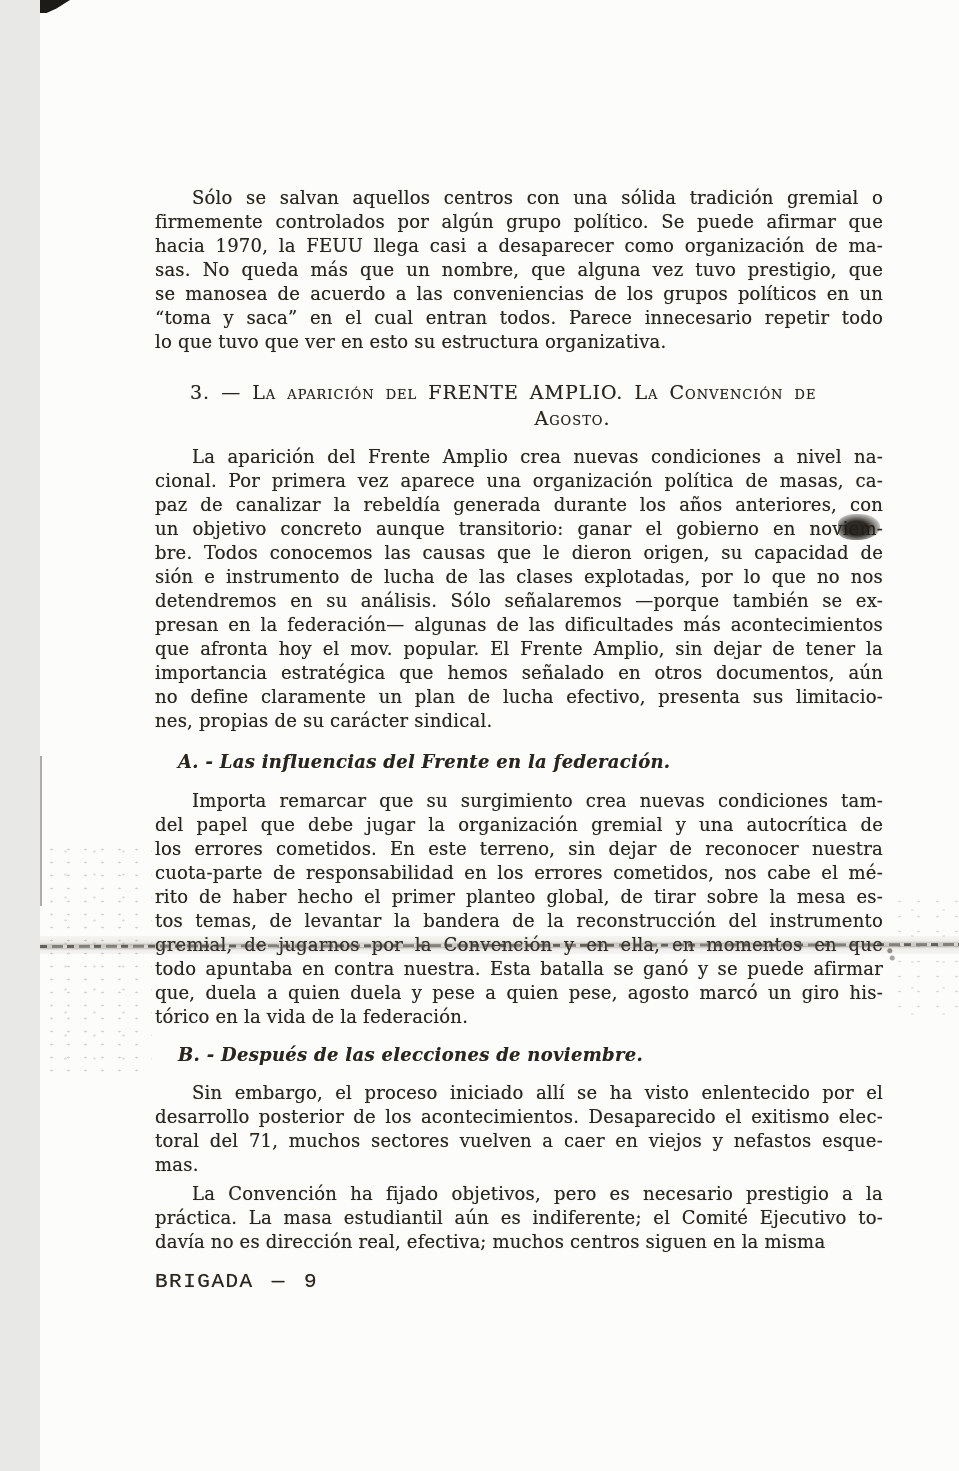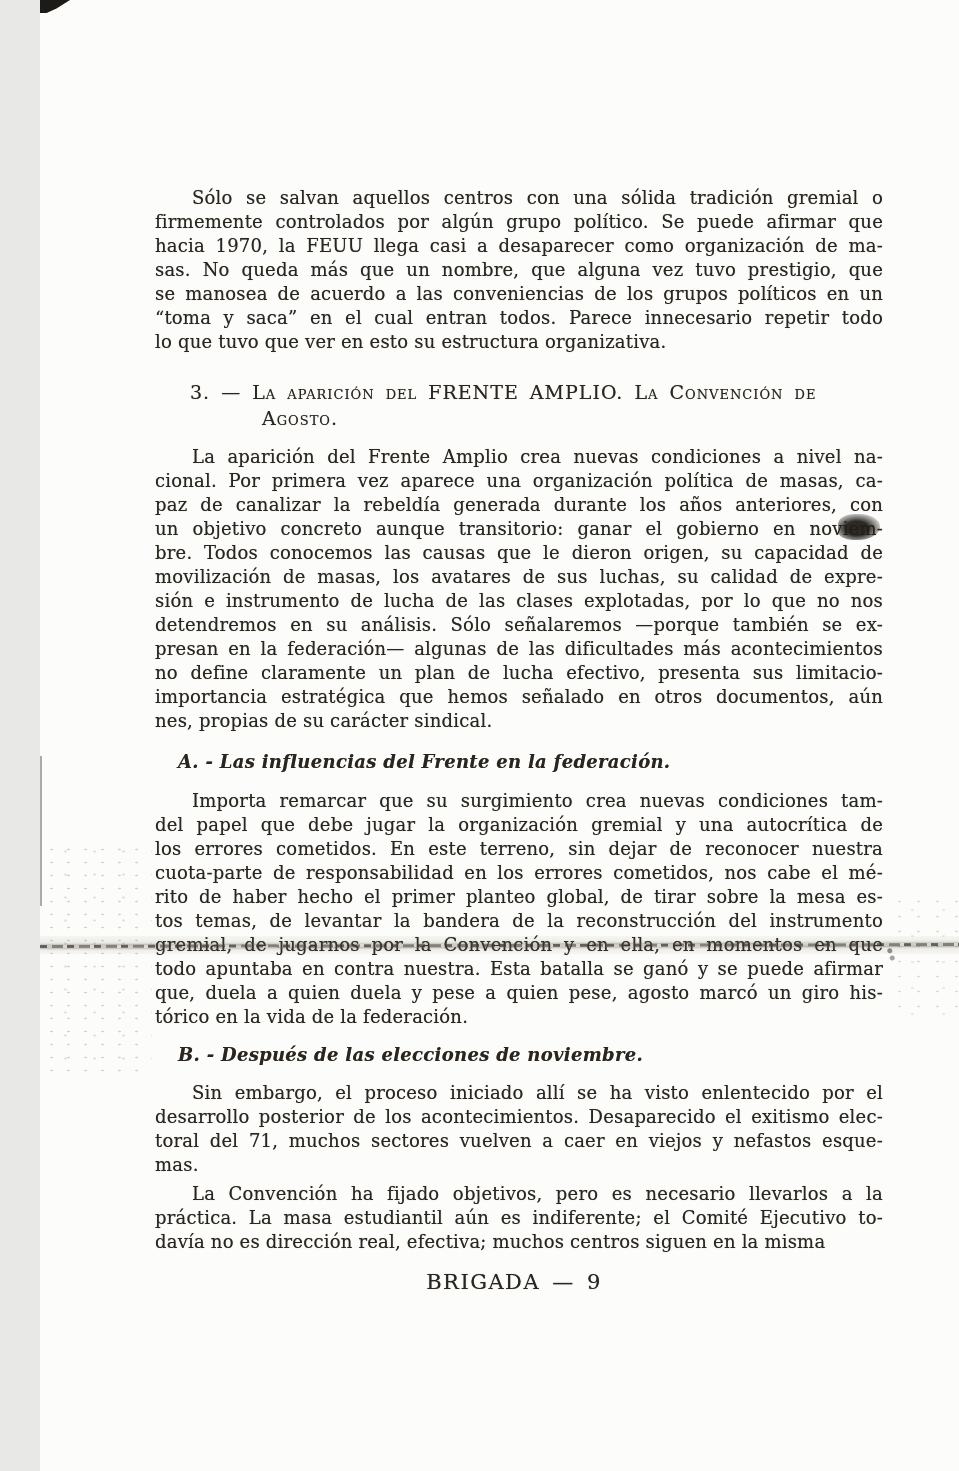--- a/index.html
+++ b/index.html
@@ -34,21 +34,21 @@
   .h3{
     margin-top:25px;
     padding-left:35px;
     font-variant:small-caps;
     font-size:19px;
     line-height:26px;
     letter-spacing:1px;
     word-spacing:4px;
     text-shadow:0 0 0.7px rgba(42,38,31,0.5);
   }
-  .h3 .h3-line2{padding-left:72px;}
+  .h3 .h3-line2{padding-left:72px;text-align:center;}
 
   .subhead{
     font-weight:bold;
     font-size:18px;
     line-height:24px;
     padding-left:23px;
     letter-spacing:0.3px;
     text-shadow:0 0 0.6px rgba(42,38,31,0.5);
     font-style:italic;
   }
@@ -56,26 +56,27 @@
   .p1{margin-top:186px;}
   .p2{margin-top:14px;}
   .hA{margin-top:17px;}
   .p3{margin-top:15px;}
   .hB{margin-top:14px;}
   .p4{margin-top:14px;}
   .p5{margin-top:5px;}
 
   .footer{
     margin-top:16px;
-    text-align:center;
+    text-align:left;
     padding-right:10px;
     font-size:21px;
     letter-spacing:1.5px;
     word-spacing:4px;
     text-shadow:0 0 0.8px rgba(42,38,31,0.6);
+    font-family:Liberation Mono, monospace;
   }
 
   
   .corner-mark{
     position:absolute;left:0;top:0;width:30px;height:13px;
     background:#1d1b17;
     clip-path:polygon(0 0,100% 0,55% 65%,22% 100%,0 100%);
   }
   .edge-line{
     position:absolute;left:0;top:756px;width:2px;height:150px;
@@ -155,26 +156,26 @@
       <div class="h3-line1">3. — La aparición del FRENTE AMPLIO. La Convención de</div>
       <div class="h3-line2">Agosto.</div>
     </div>
 
     <div class="para indent p2">
         <div class="line">La aparición del Frente Amplio crea nuevas condiciones a nivel na-</div>
         <div class="line">cional. Por primera vez aparece una organización política de masas, ca-</div>
         <div class="line">paz de canalizar la rebeldía generada durante los años anteriores, con</div>
         <div class="line">un objetivo concreto aunque transitorio: ganar el gobierno en noviem-</div>
         <div class="line">bre. Todos conocemos las causas que le dieron origen, su capacidad de</div>
-        <div class="line">movilización de masas, los avatares de sus luchas, su calidad de expre-</div>
         <div class="line">sión e instrumento de lucha de las clases explotadas, por lo que no nos</div>
         <div class="line">detendremos en su análisis. Sólo señalaremos —porque también se ex-</div>
         <div class="line">presan en la federación— algunas de las dificultades más acontecimientos</div>
+        <div class="line">que afronta hoy el mov. popular. El Frente Amplio, sin dejar de tener la</div>
+        <div class="line">importancia estratégica que hemos señalado en otros documentos, aún</div>
         <div class="line">no define claramente un plan de lucha efectivo, presenta sus limitacio-</div>
-        <div class="line">importancia estratégica que hemos señalado en otros documentos, aún</div>
         <div class="line last">nes, propias de su carácter sindical.</div>
       </div>
 
     <div class="subhead hA">A. - Las influencias del Frente en la federación.</div>
 
     <div class="para indent p3">
         <div class="line">Importa remarcar que su surgimiento crea nuevas condiciones tam-</div>
         <div class="line">del papel que debe jugar la organización gremial y una autocrítica de</div>
         <div class="line">los errores cometidos. En este terreno, sin dejar de reconocer nuestra</div>
         <div class="line">cuota-parte de responsabilidad en los errores cometidos, nos cabe el mé-</div>
@@ -189,21 +190,21 @@
     <div class="subhead hB">B. - Después de las elecciones de noviembre.</div>
 
     <div class="para indent p4">
         <div class="line">Sin embargo, el proceso iniciado allí se ha visto enlentecido por el</div>
         <div class="line">desarrollo posterior de los acontecimientos. Desaparecido el exitismo elec-</div>
         <div class="line">toral del 71, muchos sectores vuelven a caer en viejos y nefastos esque-</div>
         <div class="line last">mas.</div>
       </div>
 
     <div class="para indent p5">
-        <div class="line">La Convención ha fijado objetivos, pero es necesario llevarlos a la</div>
+        <div class="line">La Convención ha fijado objetivos, pero es necesario prestigio a la</div>
         <div class="line">práctica. La masa estudiantil aún es indiferente; el Comité Ejecutivo to-</div>
         <div class="line last">davía no es dirección real, efectiva; muchos centros siguen en la misma</div>
       </div>
 
     <div class="footer">
       <span>BRIGADA — 9</span>
     </div>
 
   </div>
 

